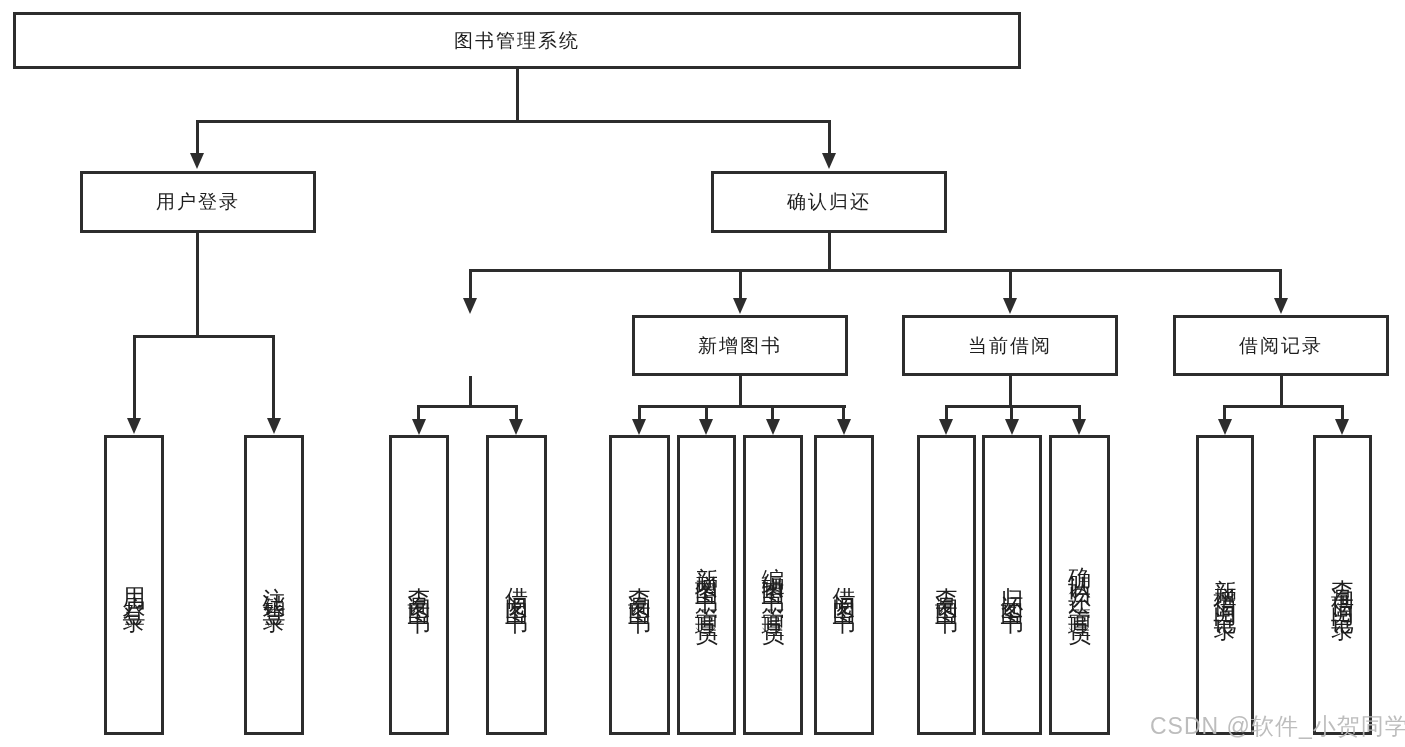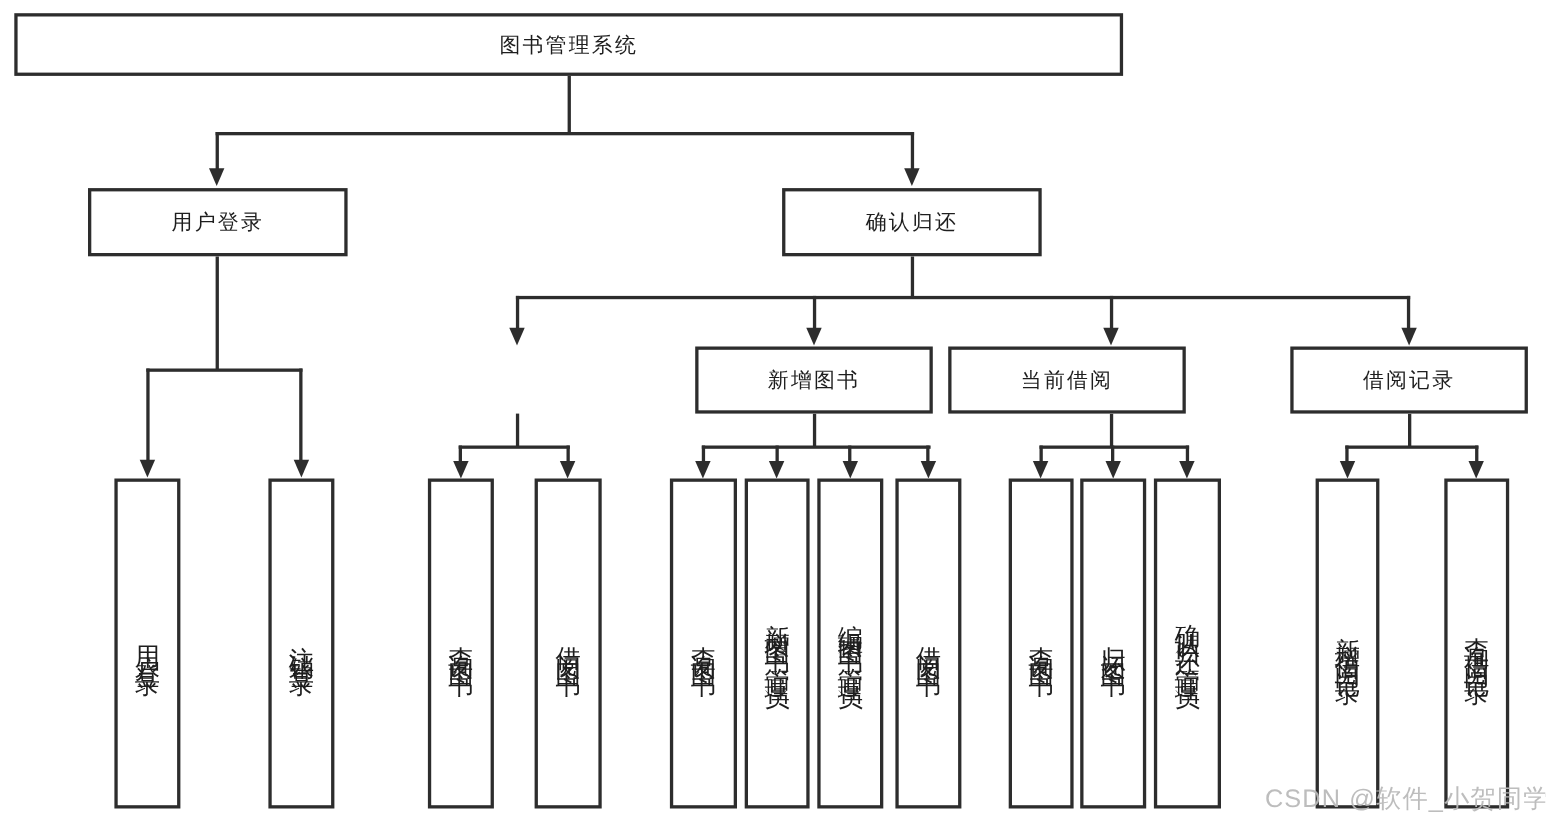--- a/index.html
+++ b/index.html
@@ -92,21 +92,21 @@
   <div class="line" style="left:1341px;top:405px;width:3px;height:16px"></div>
   <div class="arrow" style="left:1218px;top:419px"></div>
   <div class="arrow" style="left:1335px;top:419px"></div>
 
   <div class="box hbox" style="left:13px;top:12px;width:1008px;height:57px">图书管理系统</div>
 
   <div class="box hbox" style="left:80px;top:171px;width:236px;height:62px">用户登录</div>
   <div class="box hbox" style="left:711px;top:171px;width:236px;height:62px">确认归还</div>
 
   <div class="box hbox" style="left:632px;top:315px;width:216px;height:61px">新增图书</div>
-  <div class="box hbox" style="left:862px;top:315px;width:216px;height:61px">当前借阅</div>
+  <div class="box hbox" style="left:902px;top:315px;width:216px;height:61px">当前借阅</div>
   <div class="box hbox" style="left:1173px;top:315px;width:216px;height:61px">借阅记录</div>
 
   <div class="box vbox" style="left:104px;top:435px;width:60px;height:300px">用户登录</div>
   <div class="box vbox" style="left:244px;top:435px;width:60px;height:300px">注销登录</div>
 
   <div class="box vbox" style="left:389px;top:435px;width:60px;height:300px">查询图书</div>
   <div class="box vbox" style="left:486px;top:435px;width:61px;height:300px">借阅图书</div>
 
   <div class="box vbox" style="left:609px;top:435px;width:61px;height:300px">查询图书</div>
   <div class="box vbox" style="left:677px;top:435px;width:59px;height:300px">新增图书（管理员）</div>

